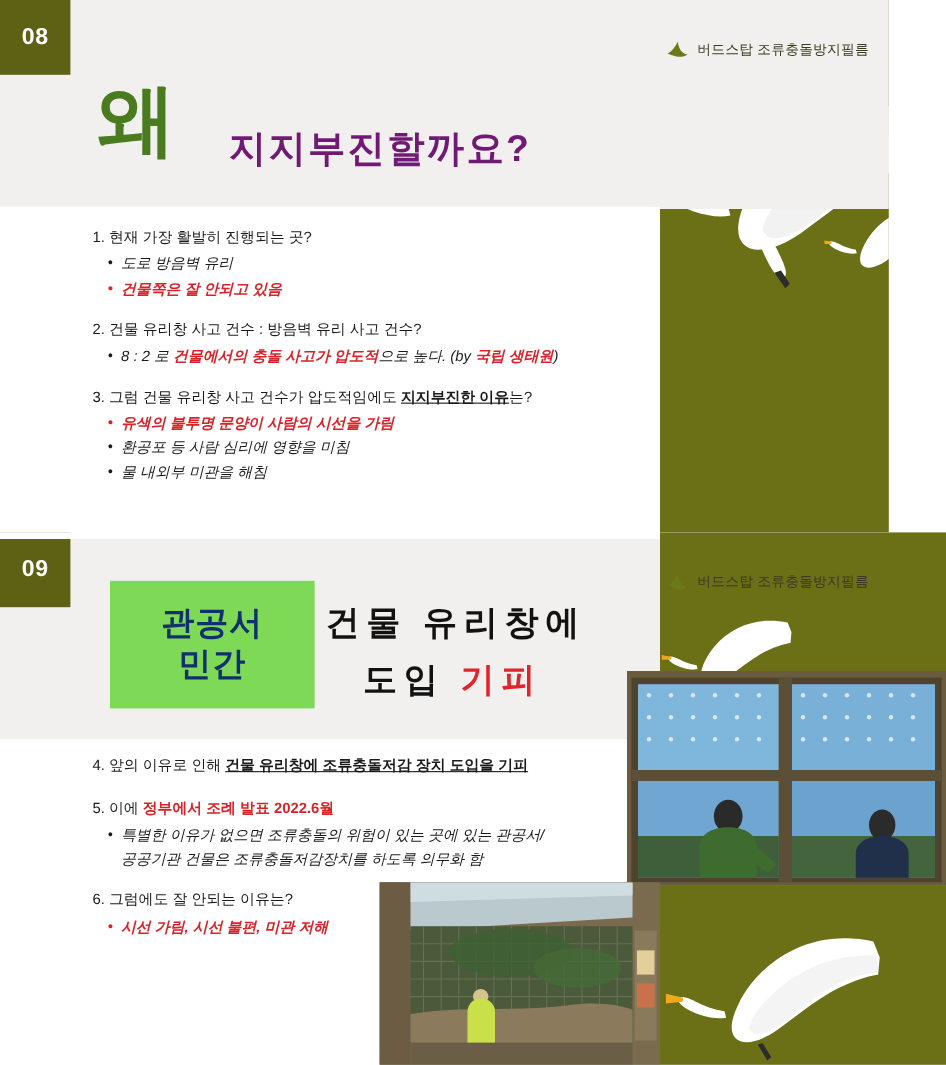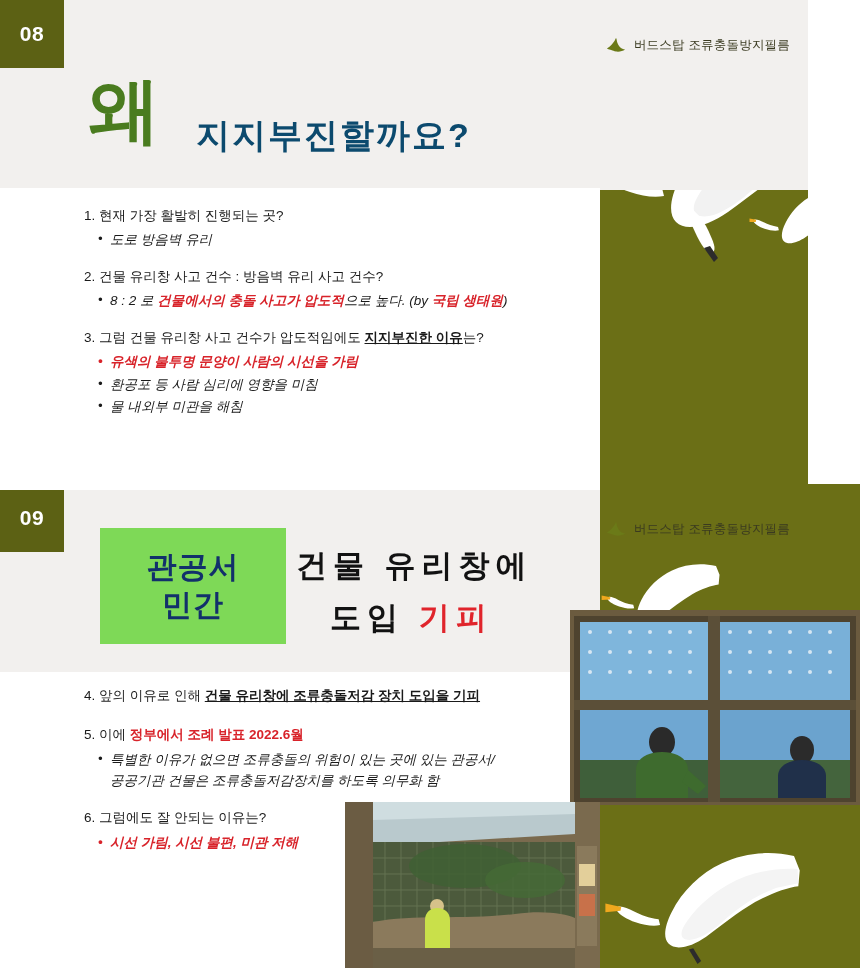--- a/index.html
+++ b/index.html
@@ -72,27 +72,27 @@
     left: 88px;
     top: 74px;
     font-size: 72px;
     line-height: 72px;
     font-weight: bold;
     color: #4a7c1f;
     letter-spacing: -2px;
   }
   .t8-rest {
     position: absolute;
-    left: 196px;
+    left: 208px;
     top: 116px;
     font-size: 34px;
     line-height: 38px;
     font-weight: bold;
     letter-spacing: 2px;
-    color: #0c4a6e;
+    color: #701a75;
   }
 
   
   .ph8 {
     position: absolute;
     left: 600px;
     top: 0px;
     width: 260px;
     height: 484px;
     background: #6b6f16;
@@ -272,20 +272,21 @@
     <span class="brand-label">버드스탑 조류충돌방지필름</span>
   </div>
 
   <div class="t8-why">왜</div>
   <div class="t8-rest">지지부진할까요?</div>
 
   <div class="body8">
     <p class="qline">1. 현재 가장 활발히 진행되는 곳?</p>
     <ul class="bullets">
       <li>도로 방음벽 유리</li>
+      <li class="red">건물쪽은 잘 안되고 있음</li>
     </ul>
 
     <p class="qline">2. 건물 유리창 사고 건수 : 방음벽 유리 사고 건수?</p>
     <ul class="bullets">
       <li><span>8 : 2 로 </span><span class="red">건물에서의 충돌 사고가 압도적</span><span>으로 높다. (by </span><span class="red">국립 생태원</span><span>)</span></li>
     </ul>
 
     <p class="qline"><span>3. 그럼 건물 유리창 사고 건수가 압도적임에도 </span><span class="bold">지지부진한 이유</span><span>는?</span></p>
     <ul class="bullets">
       <li class="red">유색의 불투명 문양이 사람의 시선을 가림</li>

